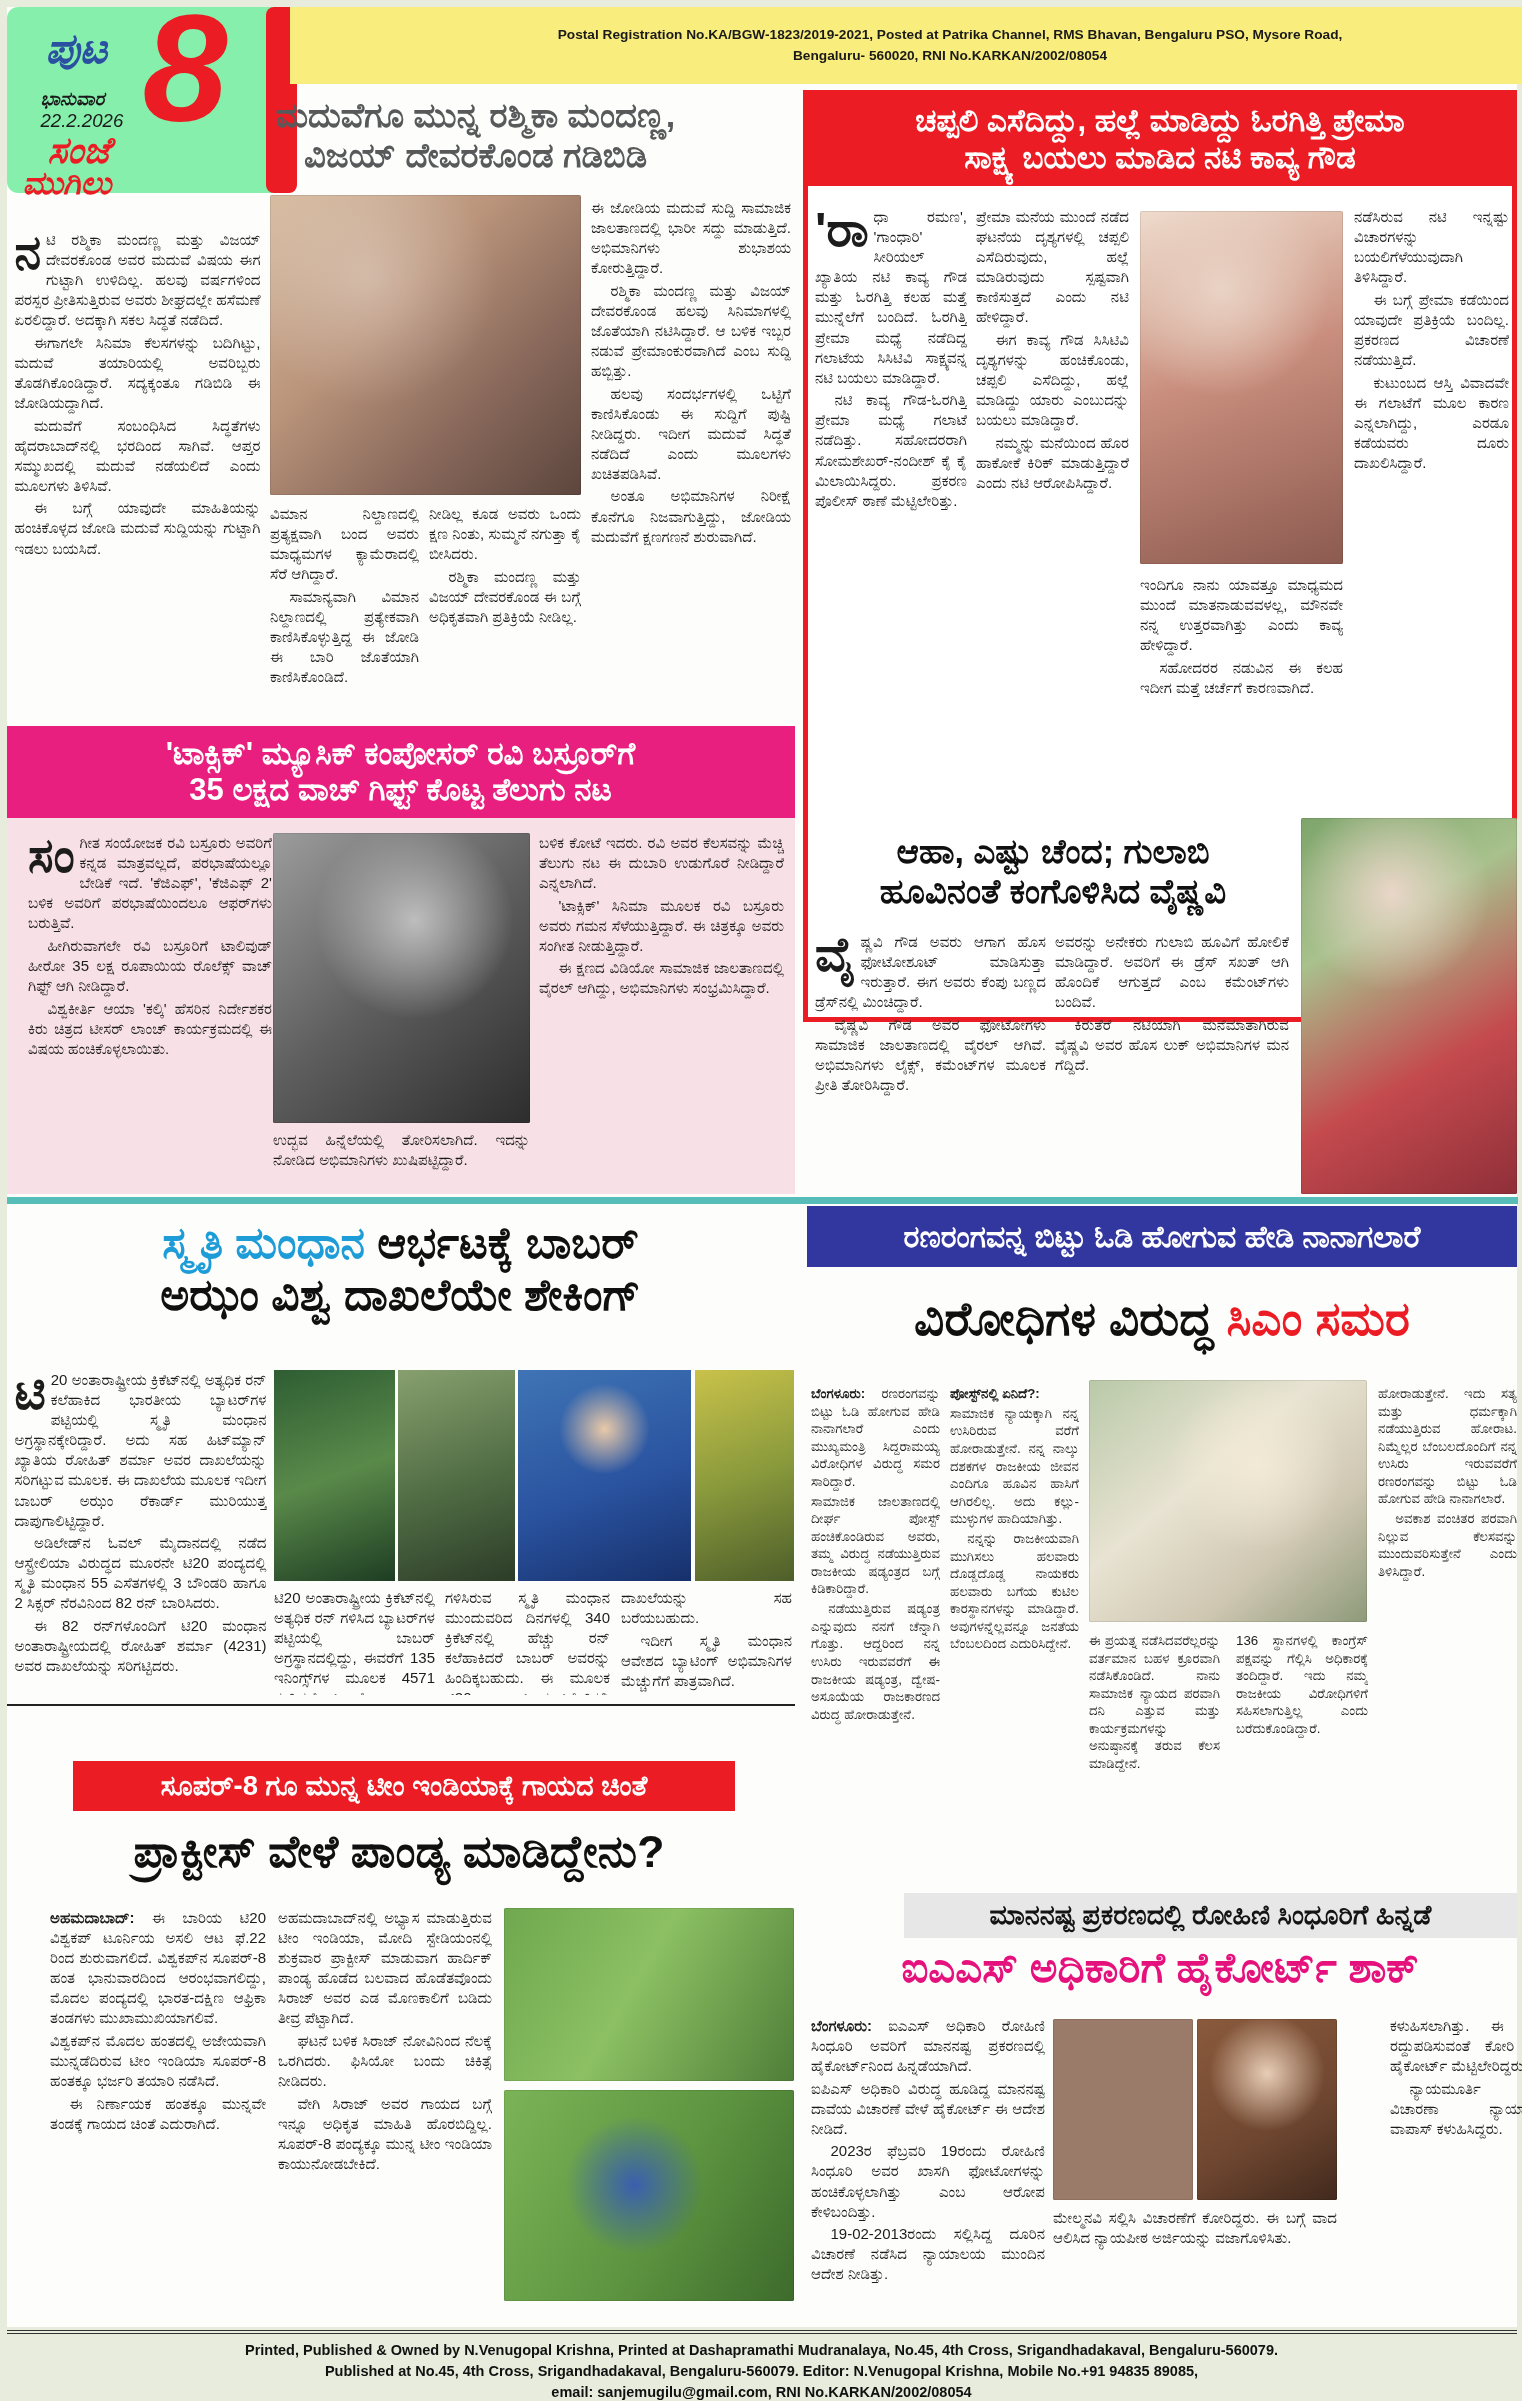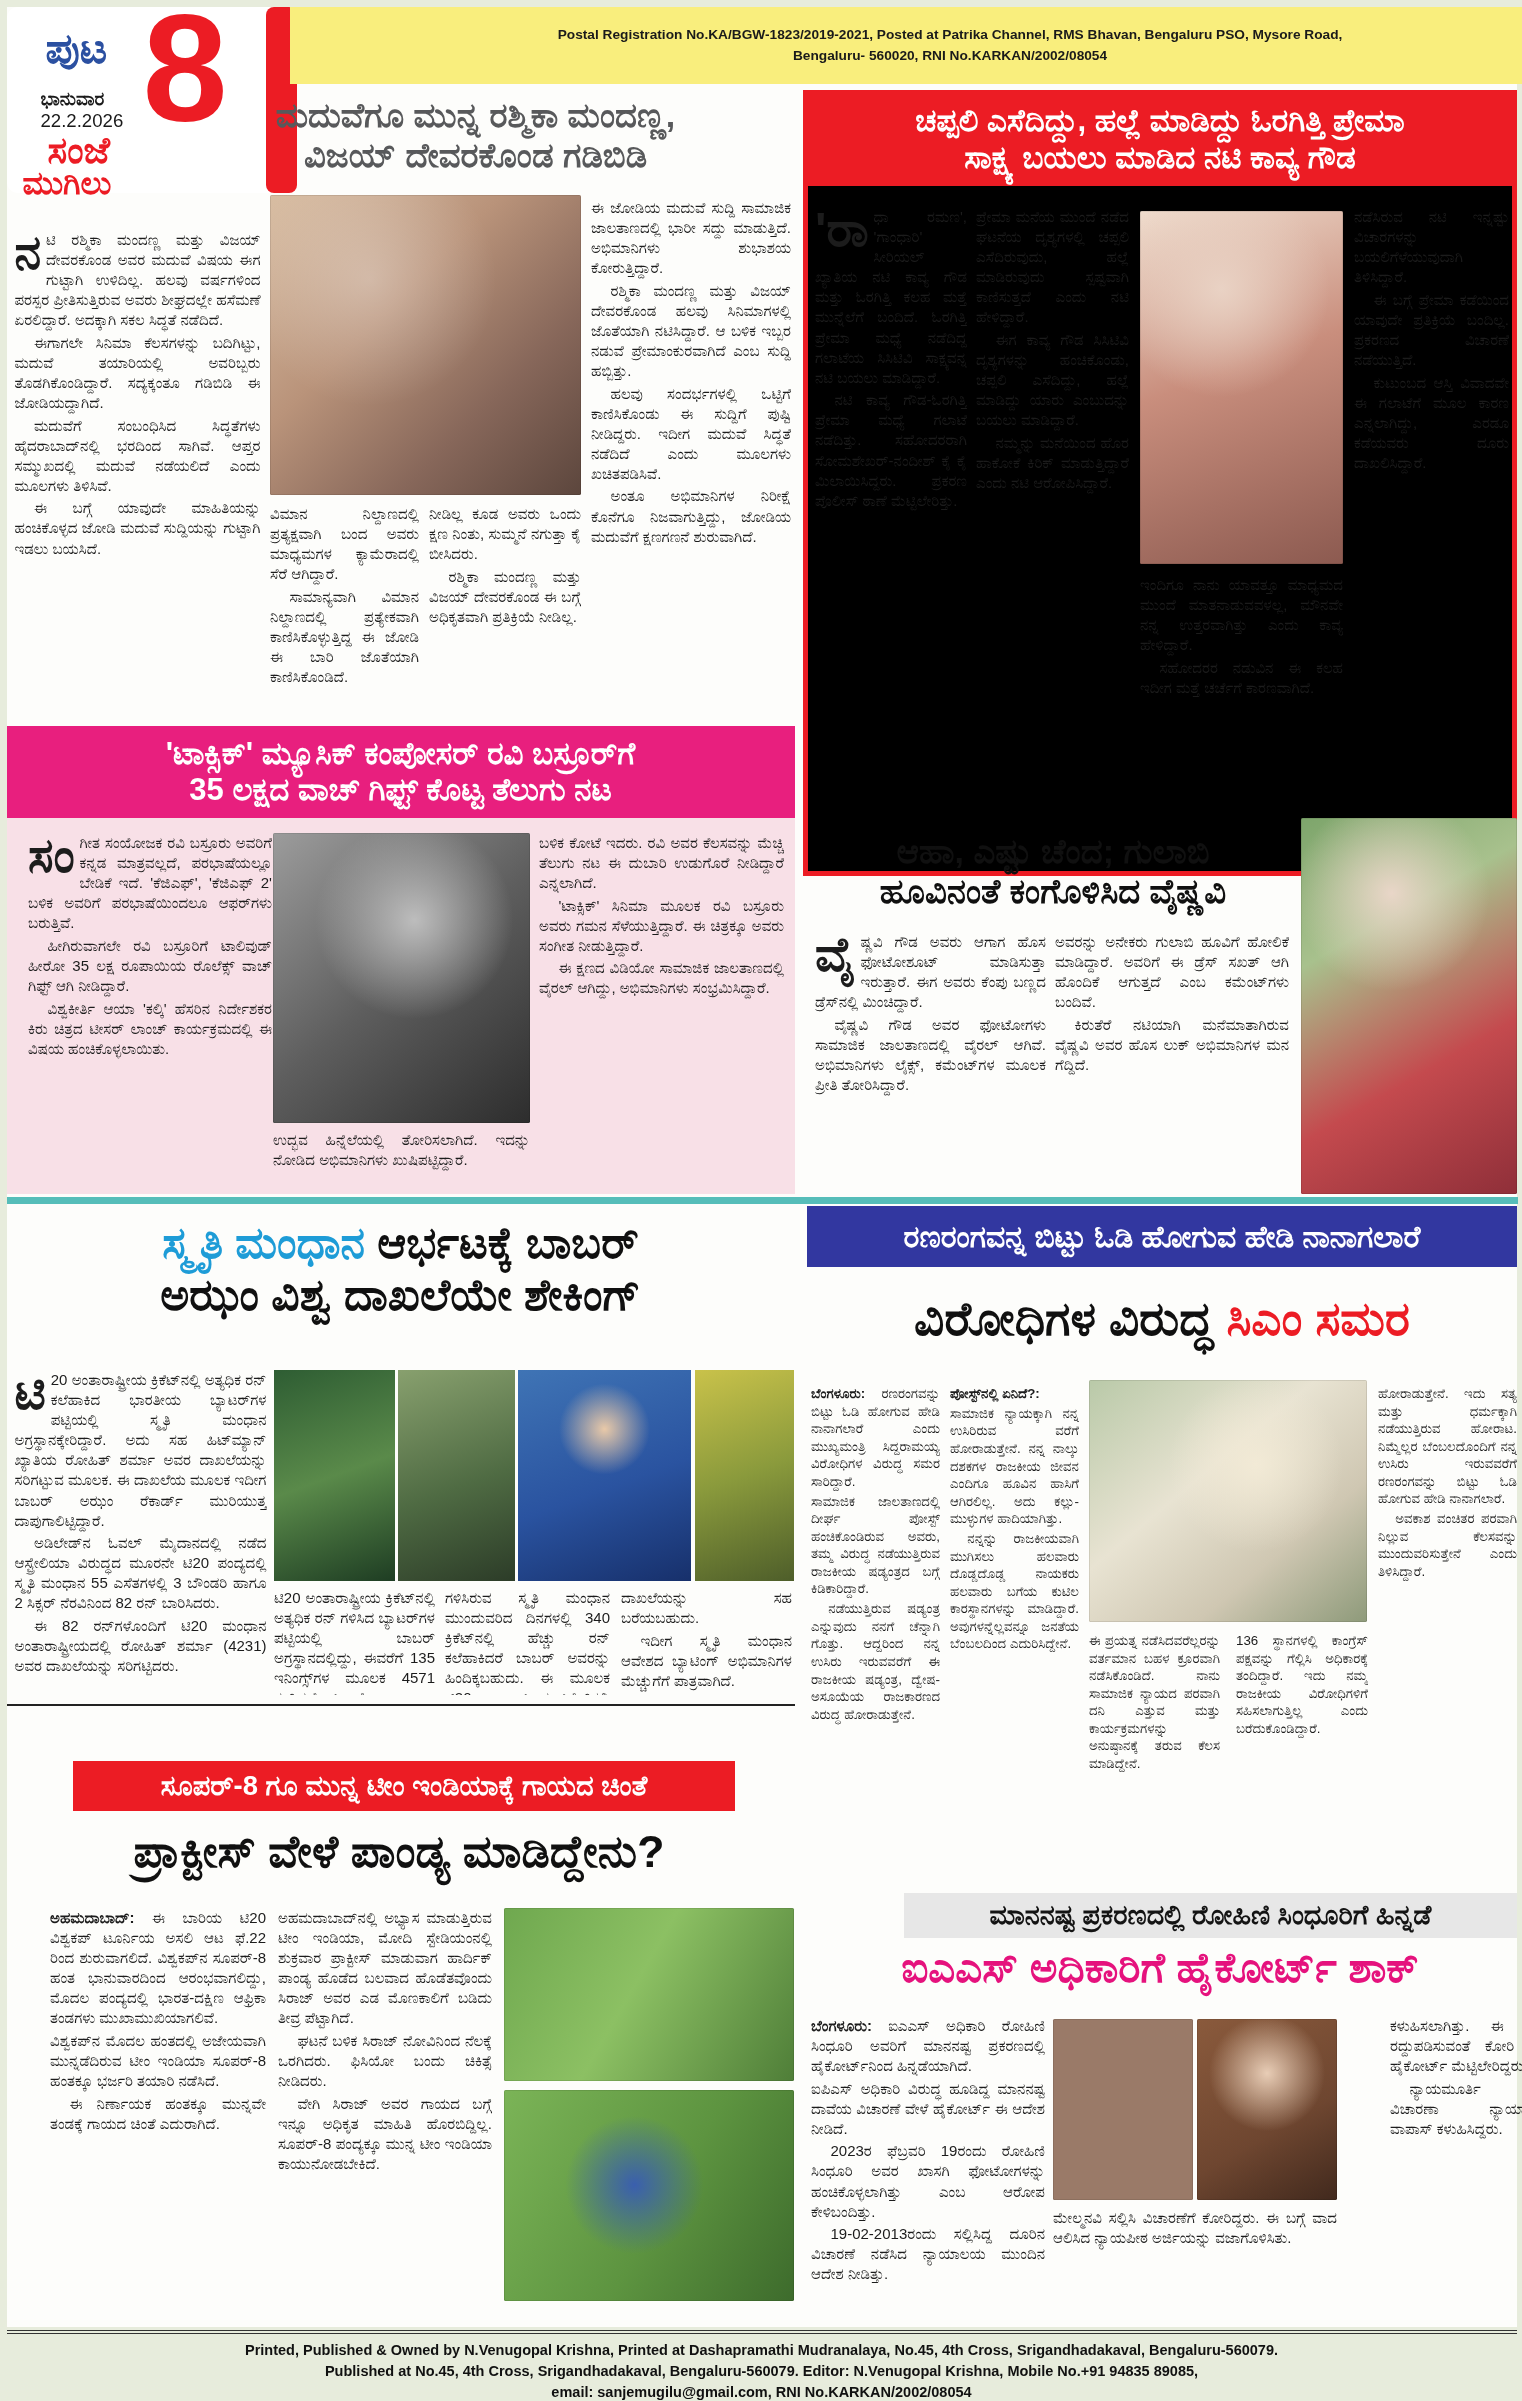--- a/index.html
+++ b/index.html
@@ -1,21 +1,21 @@
 <!DOCTYPE html>
 <html style="font-size:13px"><head>
 <meta charset="utf-8">
 <style>
   html,body{margin:0;padding:0;}
   body{background:#dfe5d2;font-family:"Liberation Sans", sans-serif;}
   #page{position:relative;width:1523px;height:2401px;background:#e7ecdc;overflow:hidden;}
   .abs{position:absolute;}
   .sheet{background:#fdfdfb;}
   
-  #mast-box{left:6.5px;top:6.5px;width:278px;height:186px;background:#ffffff;border-radius:11.3px;}
+  #mast-box{left:6.5px;top:6.5px;width:278px;height:186px;background:#86efac;border-radius:11.3px;font-style:italic;}
   #mast-bar{left:266px;top:6.5px;width:31px;height:186px;background:#ec1c24;border-radius:8px;}
   #postal-band{left:290px;top:6.5px;width:1320px;height:77px;background:#f9ee7d;border-radius:0 4.8px 4.8px 0;
     display:flex;flex-direction:column;justify-content:center;text-align:center;color:#1a1a1a;
     font-weight:bold;font-size:13.7px;line-height:1.55;}
   .mast-page-word{left:39px;top:18px;font-size:42px;font-weight:bold;color:#2b50a1;}
   .mast-page-num{left:136px;top:-16px;font-size:153px;font-weight:bold;color:#ec1c24;line-height:1;}
   .mast-day{left:34px;top:81px;font-size:18.6px;font-weight:bold;color:#1a1a1a;}
   .mast-date{left:34px;top:103px;font-size:18.6px;color:#1a1a1a;}
   .mast-name1{left:16px;top:123px;font-size:37px;font-weight:bold;color:#ec1c24;margin-left:25px;}
   .mast-name2{left:16px;top:158px;font-size:32px;font-weight:bold;color:#ec1c24;}
@@ -23,21 +23,21 @@
   .col{position:absolute;font-size:15px;line-height:1.34;color:#1c1c1c;text-align:justify;overflow:hidden;}
   .col p{margin:0 0 2.4px 0;text-indent:1.3em;}
   .col p:first-child{text-indent:0;}
   .col.small{font-size:13.3px;line-height:1.32;}
   .dc p:first-child::first-letter{font-size:48px;font-weight:bold;float:left;line-height:.82;padding:3.2px 4.8px 0 0;}
   .lead-city{font-weight:bold;}
   .photo{position:absolute;border-radius:1.6px;box-shadow:0 0 0 0.8px rgba(0,0,0,.12) inset;}
   
   .hl{position:absolute;font-weight:bold;text-align:center;line-height:1.18;}
   #wedding-hl{color:#58595b;font-size:34px;}
-  #kavya-box{left:803px;top:90px;width:714px;height:786px;background:#000000;border:5.6px solid #ec1c24;box-sizing:border-box;}
+  #kavya-box{left:803px;top:90px;width:714px;height:932px;background:#ffffff;border:5.6px solid #ec1c24;box-sizing:border-box;}
   #kavya-hl{background:#ec1c24;color:#fff;font-size:31px;padding:8px 0 9.7px 0;}
   #watch-hl{background:#e81f7e;color:#fff;font-size:31px;left:6.5px;top:726px;width:788px;padding:9.7px 0;}
   #watch-body-bg{left:6.5px;top:818px;width:788px;height:376px;background:#f8e0e7;}
   #vaish-hl{color:#101010;font-size:34px;}
   #smriti-hl{font-size:44px;color:#101010;}
   #smriti-hl .blue{color:#1e9cd7;}
   #cm-kicker{background:#3237a0;color:#fff;font-size:30px;padding:13px 0;}
   #cm-hl{font-size:47px;color:#101010;}
   #cm-hl .red{color:#ec1c24;}
   #pandya-kicker{background:#ec1c24;color:#fff;font-size:27.4px;padding:9px 0;}

